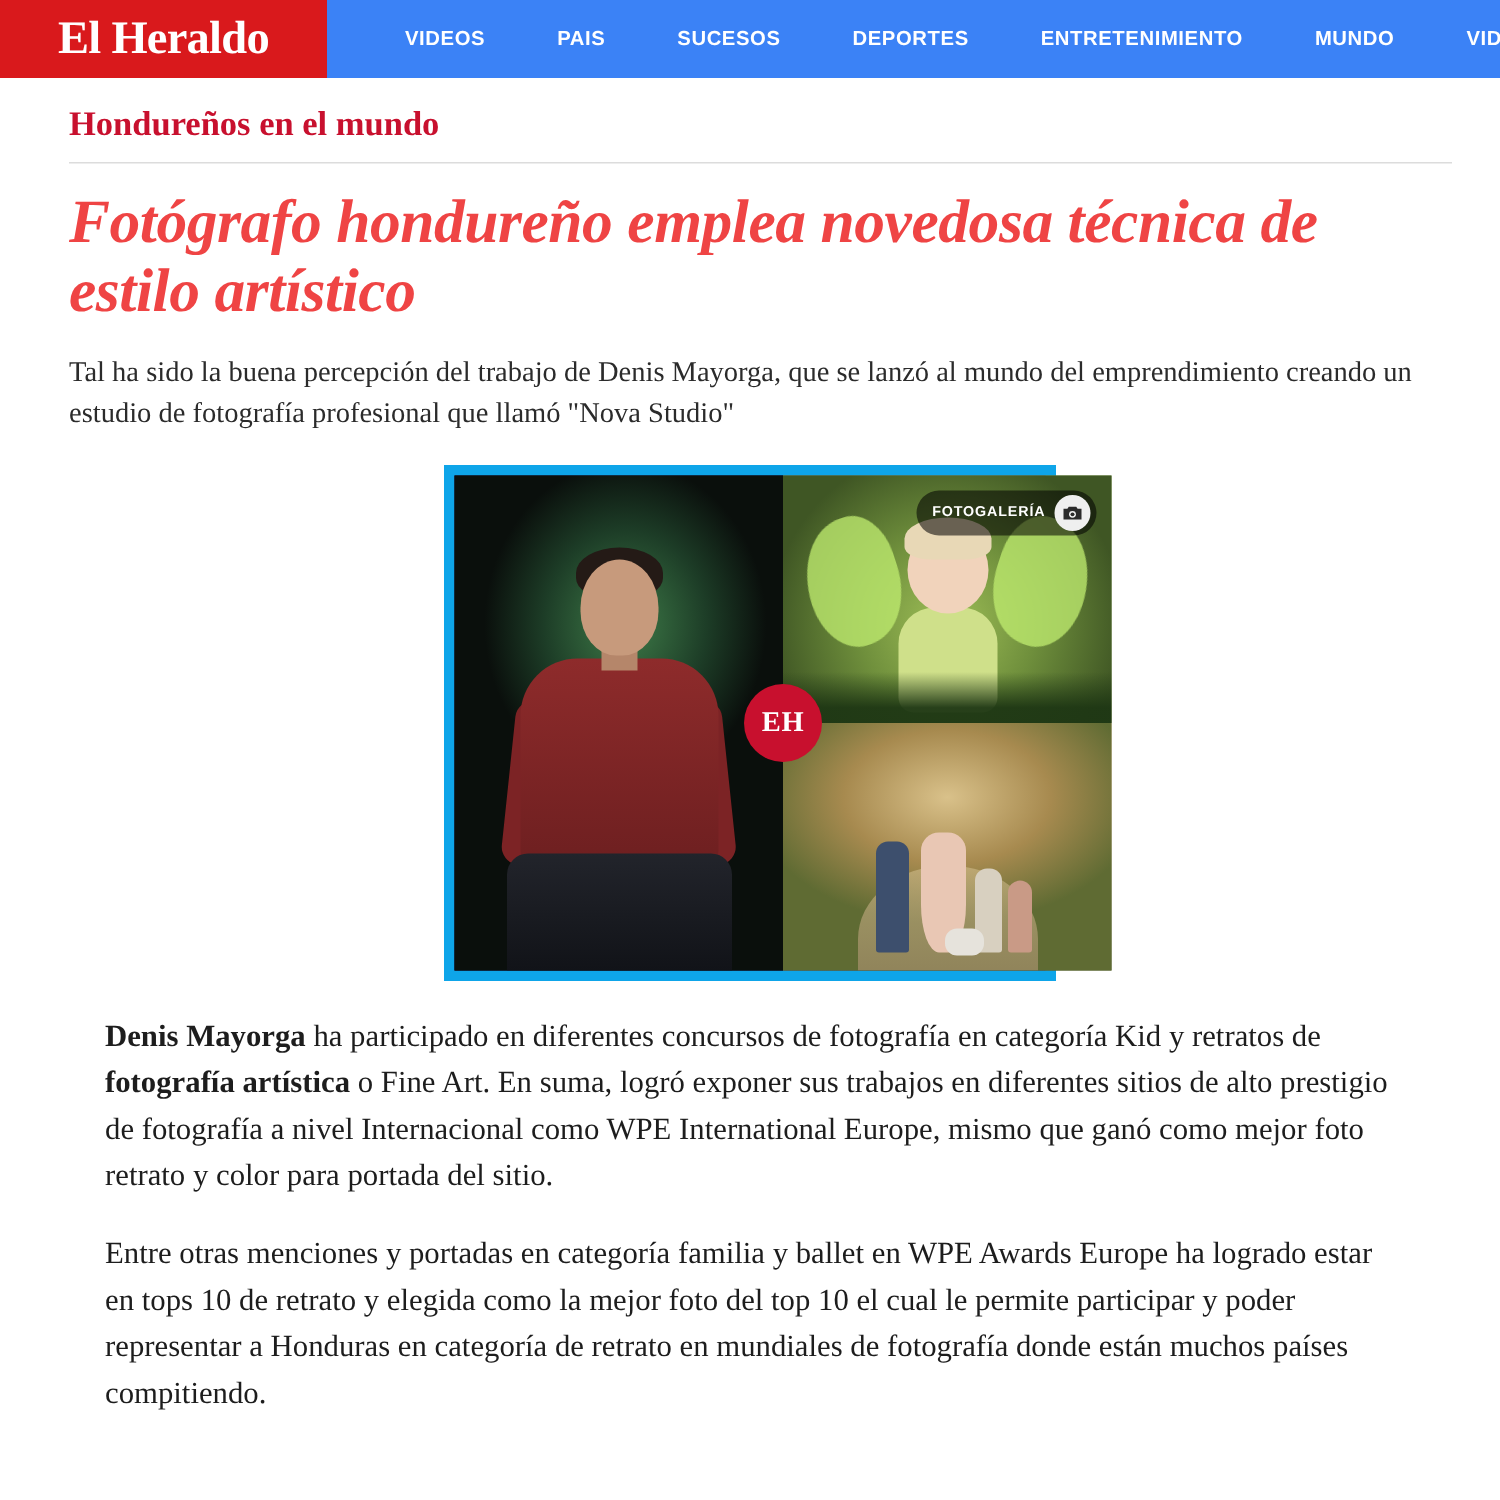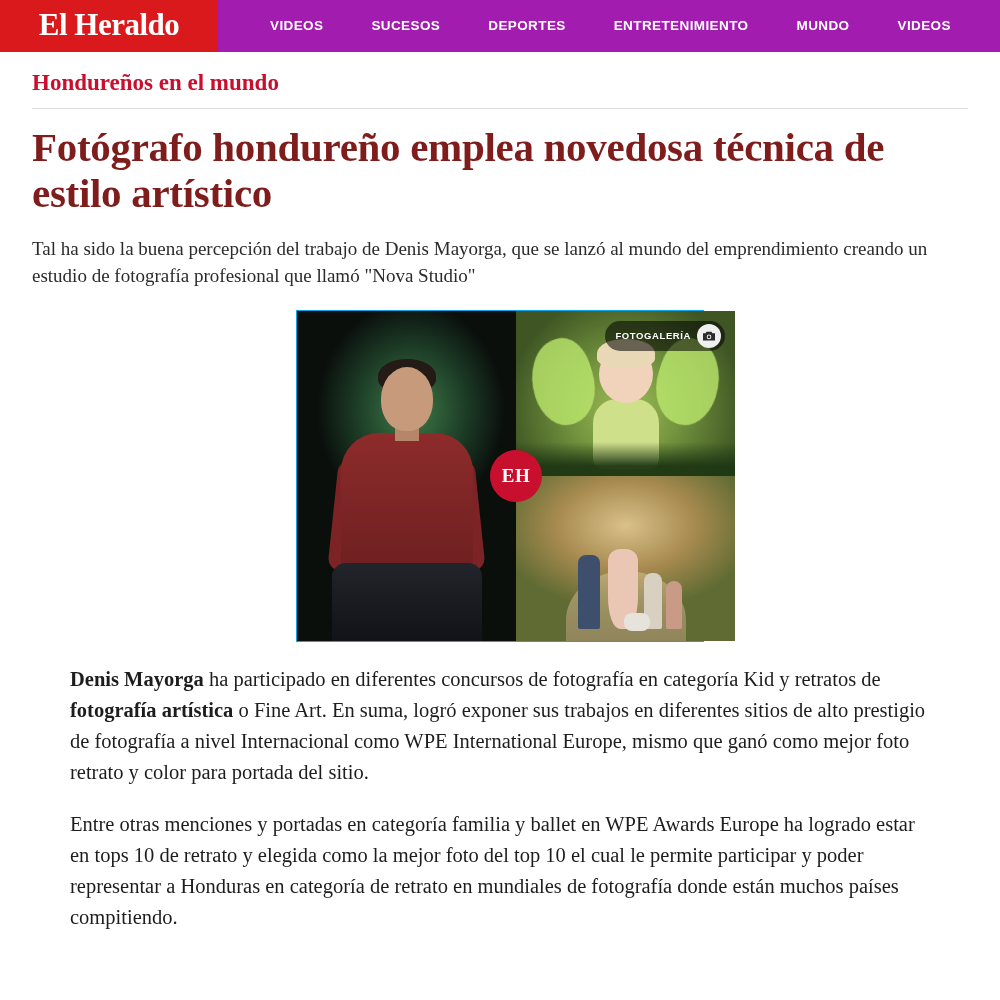--- a/index.html
+++ b/index.html
@@ -9,21 +9,21 @@
     height: 1000px;
     background: #ffffff;
     font-family: "Liberation Sans", sans-serif;
     overflow: hidden;
   }
   * { box-sizing: border-box; }
 
   
   .navbar {
     height: 52px;
-    background: #a21caf;
+    background: #3b82f6;
     display: flex;
     align-items: stretch;
     width: 1000px;
   }
   .brand {
     width: 218px;
     background: #d9191c;
     display: flex;
     align-items: center;
     justify-content: center;
@@ -51,58 +51,60 @@
     letter-spacing: 0.4px;
     padding: 0 24px;
     line-height: 52px;
     white-space: nowrap;
     cursor: pointer;
   }
 
   
   .section-wrap {
     padding: 0 32px;
+    margin-left: 14px;
   }
   .section-label {
     color: #c8102e;
     font-family: "Liberation Serif", serif;
     font-weight: bold;
     font-size: 23px;
     padding: 18px 0 12px 0;
   }
   .rule {
     border-top: 1px solid #dcdcdc;
     margin: 0 0 16px 0;
   }
 
   
   .headline {
     font-family: "Liberation Serif", serif;
     font-weight: bold;
     font-size: 41px;
     line-height: 1.12;
-    color: #7f1d1d;
+    color: #ef4444;
     letter-spacing: -0.3px;
     margin: 0 0 18px 0;
     max-width: 975px;
+    font-style: italic;
   }
   .standfirst {
     font-family: "Liberation Serif", serif;
     font-size: 19px;
     line-height: 1.45;
     color: #2b2b2b;
     margin: 0 0 20px 0;
     max-width: 930px;
   }
 
   
   figure.media {
     margin: 0 auto;
     width: 408px;
-    border: 1px solid #0ea5e9;
+    border: 7px solid #0ea5e9;
     background: #1d4ed8;
   }
   .photo-grid {
     position: relative;
     width: 438px;
     height: 330px;
     display: flex;
   }
   .photo-left {
     width: 50%;
@@ -317,20 +319,21 @@
 </style>
 </head>
 <body>
 
 <div class="navbar">
   <div class="brand">
     <span class="brand-text">El Heraldo</span>
   </div>
   <nav class="nav-items">
     <span class="nav-item">VIDEOS</span>
+    <span class="nav-item">PAIS</span>
     <span class="nav-item">SUCESOS</span>
     <span class="nav-item">DEPORTES</span>
     <span class="nav-item">ENTRETENIMIENTO</span>
     <span class="nav-item">MUNDO</span>
     <span class="nav-item">VIDEOS</span>
   </nav>
 </div>
 
 <div class="section-wrap">
   <div class="section-label">Hondureños en el mundo</div>

